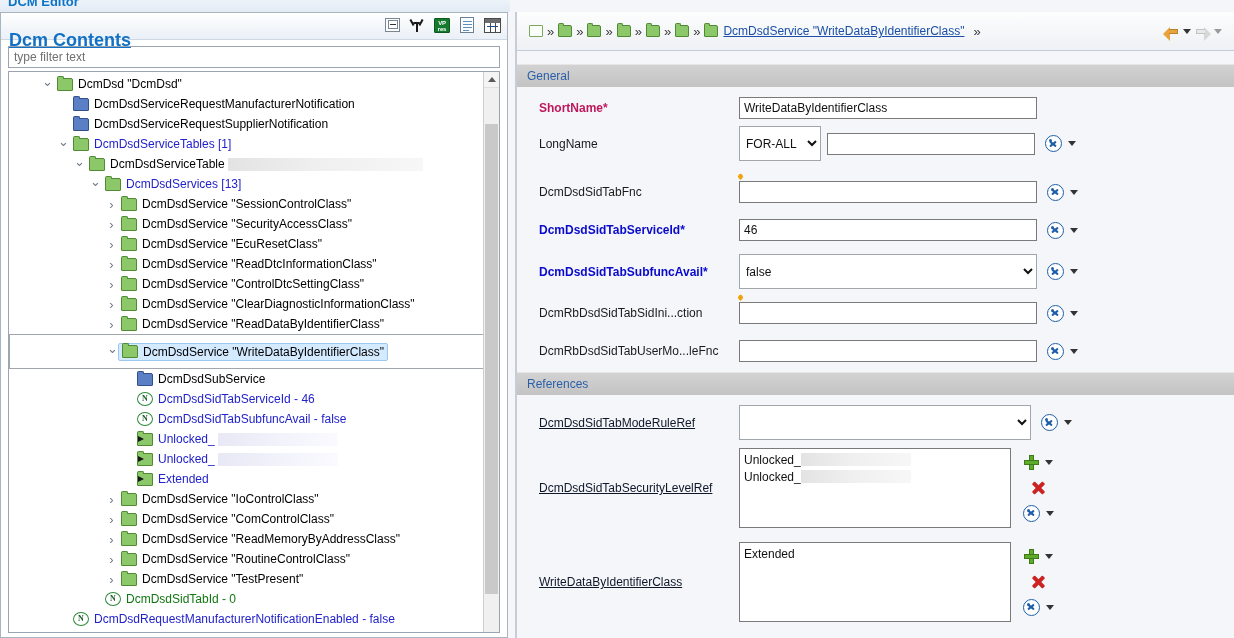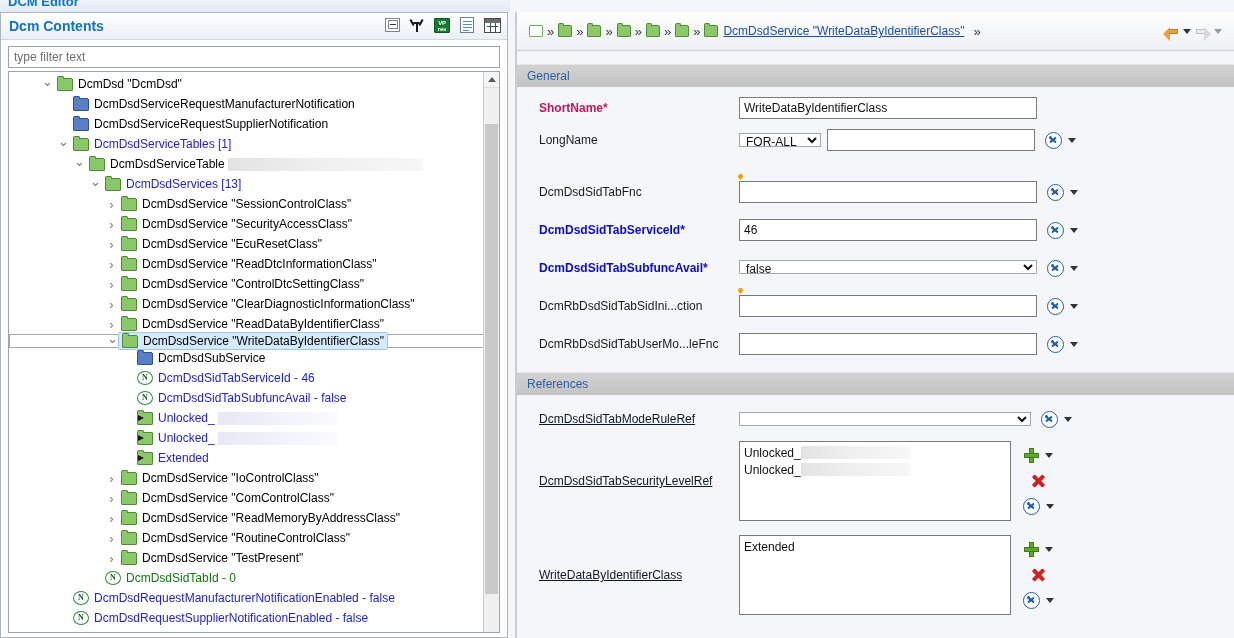--- a/index.html
+++ b/index.html
@@ -26,22 +26,22 @@
   .left-panel{
     position:absolute;left:0;top:12px;width:508px;height:626px;
     background:#ffffff;border:1px solid #a8b4c0;box-sizing:border-box;
   }
   .lp-header{
     position:relative;height:26px;
     background:linear-gradient(#ffffff,#eaf0f7);
     border-bottom:1px solid #cfd8e2;
   }
   .lp-title{
-    position:absolute;left:8px;top:5px;
-    font-size:14px;font-weight:bold;color:#1271c4;white-space:nowrap;
+    position:absolute;left:8px;top:17px;
+    font-size:18px;font-weight:bold;color:#1271c4;white-space:nowrap;text-decoration:underline;
   }
   .lp-tools{position:absolute;right:6px;top:3px;display:flex;gap:7px;align-items:center;}
   .tool{width:18px;height:18px;display:flex;align-items:center;justify-content:center;cursor:pointer;}
 
   .ic-collapse{position:relative;width:15px;height:14px;border:1px solid #7a8694;background:#fdfdfd;box-sizing:border-box;}
   .ic-collapse:before{content:"";position:absolute;left:2px;top:1px;width:10px;height:9px;border:1px solid #7a8694;background:#fff;box-sizing:border-box;}
   .ic-collapse:after{content:"";position:absolute;left:4px;top:5px;width:6px;height:1px;background:#333;}
 
   .ic-merge{position:relative;width:16px;height:15px;}
   .ic-merge i{position:absolute;background:#1a1a1a;}
@@ -168,21 +168,21 @@
   .flabel{font-size:12px;color:#1a1a1a;width:200px;flex:0 0 200px;}
   .flabel.req{font-weight:bold;color:#0a0acc;}
   .flabel.bold{font-weight:bold;color:#be185d;}
   .flabel.link{color:#0f172a;text-decoration:underline;cursor:pointer;}
 
   .tbox{
     height:22px;border:1px solid #7a7a7a;background:#fff;box-sizing:border-box;
     font-family:"Liberation Sans",sans-serif;font-size:12px;color:#111;padding:0 4px;outline:none;
   }
   .sel{
-    height:14px;border:1px solid #a0a6ac;background:#fff;box-sizing:border-box;
+    height:35px;border:1px solid #a0a6ac;background:#fff;box-sizing:border-box;
     font-family:"Liberation Sans",sans-serif;font-size:12px;color:#111;padding:0 2px;outline:none;
     -webkit-appearance:menulist;appearance:menulist;
   }
   .markwrap{position:relative;display:inline-block;}
   .mark{position:absolute;left:-1px;top:-7px;width:5px;height:8px;}
   .mark:before{content:"";position:absolute;left:0;top:0;width:5px;height:5px;background:#f0a30a;border-radius:50% 50% 50% 0;transform:rotate(-45deg);}
 
   .wrench{width:17px;height:17px;border:1.5px solid #1f5fa8;border-radius:50%;box-sizing:border-box;
     position:relative;background:#fff;flex:0 0 17px;cursor:pointer;}
   .wrench i{position:absolute;background:#1f5fa8;border-radius:1px;}

